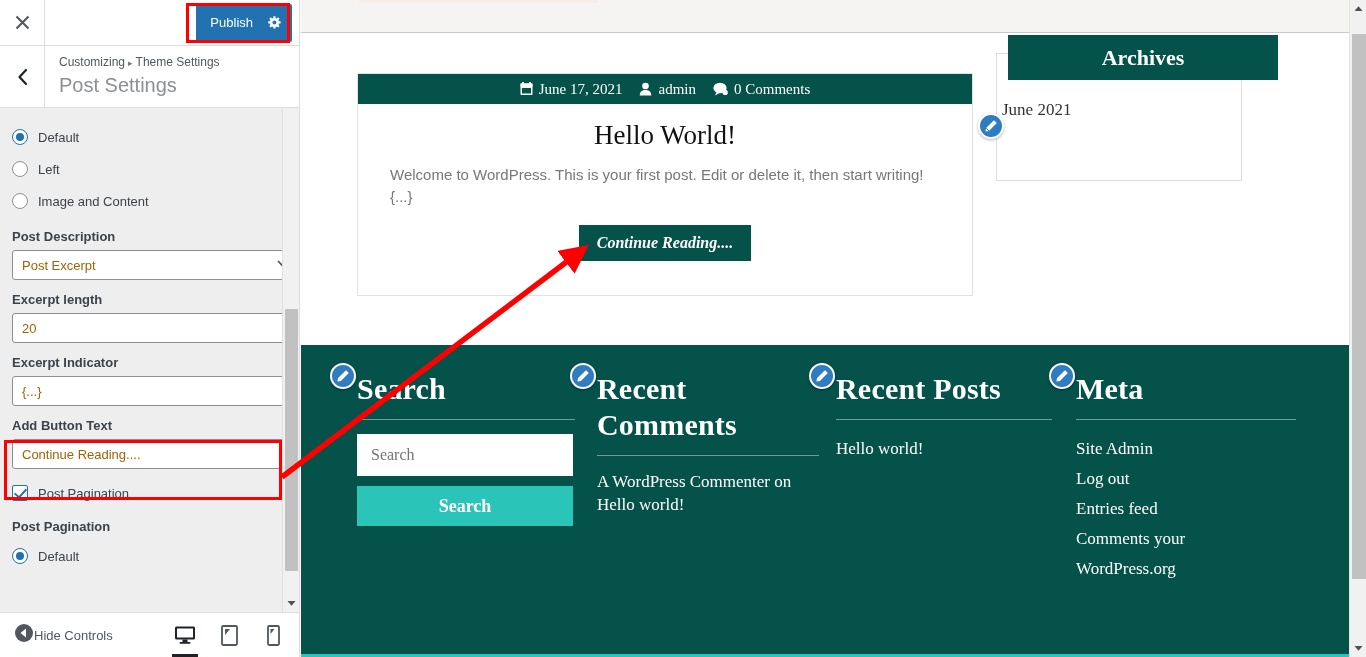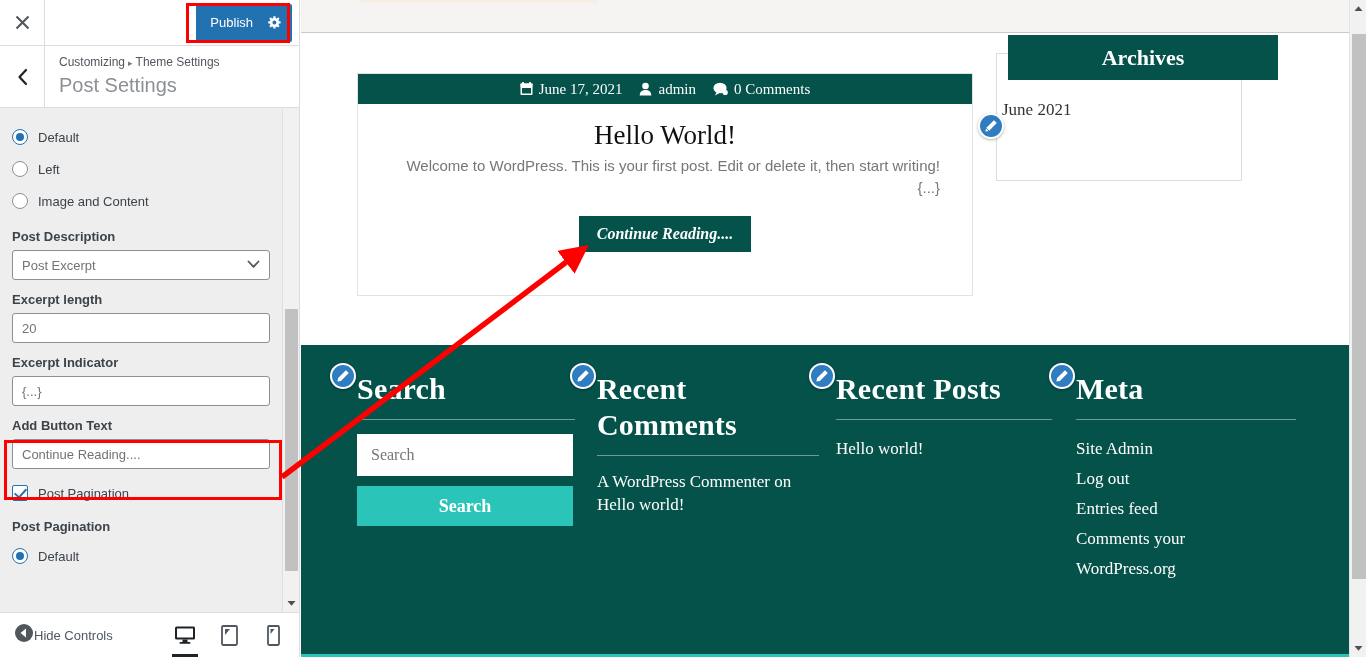--- a/index.html
+++ b/index.html
@@ -135,26 +135,26 @@
   }
   .radio-label { font-size: 13px; color: #3c434a; }
 
   .field-label {
     font-size: 13px;
     color: #3c434a;
     font-weight: bold;
     margin: 12px 0 6px 0;
   }
   .field-input {
-    width: 258px; height: 30px;
+    width: 288px; height: 30px;
     border: 1px solid #8c8f94;
     border-radius: 3px;
     background: #fff;
     font-size: 13px;
-    color: #737373;
+    color: #a16207;
     padding: 0 9px;
     font-family: "Liberation Sans", sans-serif;
     display: flex; align-items: center;
   }
   .select-field {
     justify-content: space-between;
     cursor: pointer;
   }
   .select-caret {
     color: #50575e;
@@ -305,25 +305,25 @@
   .meta-item { display: flex; align-items: center; gap: 6px; }
   #post-title {
     text-align: center;
     font-family: "Liberation Serif", serif;
     font-size: 27px;
     font-weight: 400;
     color: #111;
     margin-top: 16px;
   }
   #post-excerpt {
-    text-align: right;
+    text-align: left;
     font-size: 15px;
     color: #777;
     line-height: 22px;
-    margin: 4px 32px 0 32px;
+    margin: 13px 32px 0 32px;
   }
   #continue-reading-button {
     display: block;
     margin: 17px auto 0 auto;
     background: #05524a;
     color: #fff;
     border: none;
     width: 172px; height: 36px;
     font-family: "Liberation Serif", serif;
     font-style: italic;

